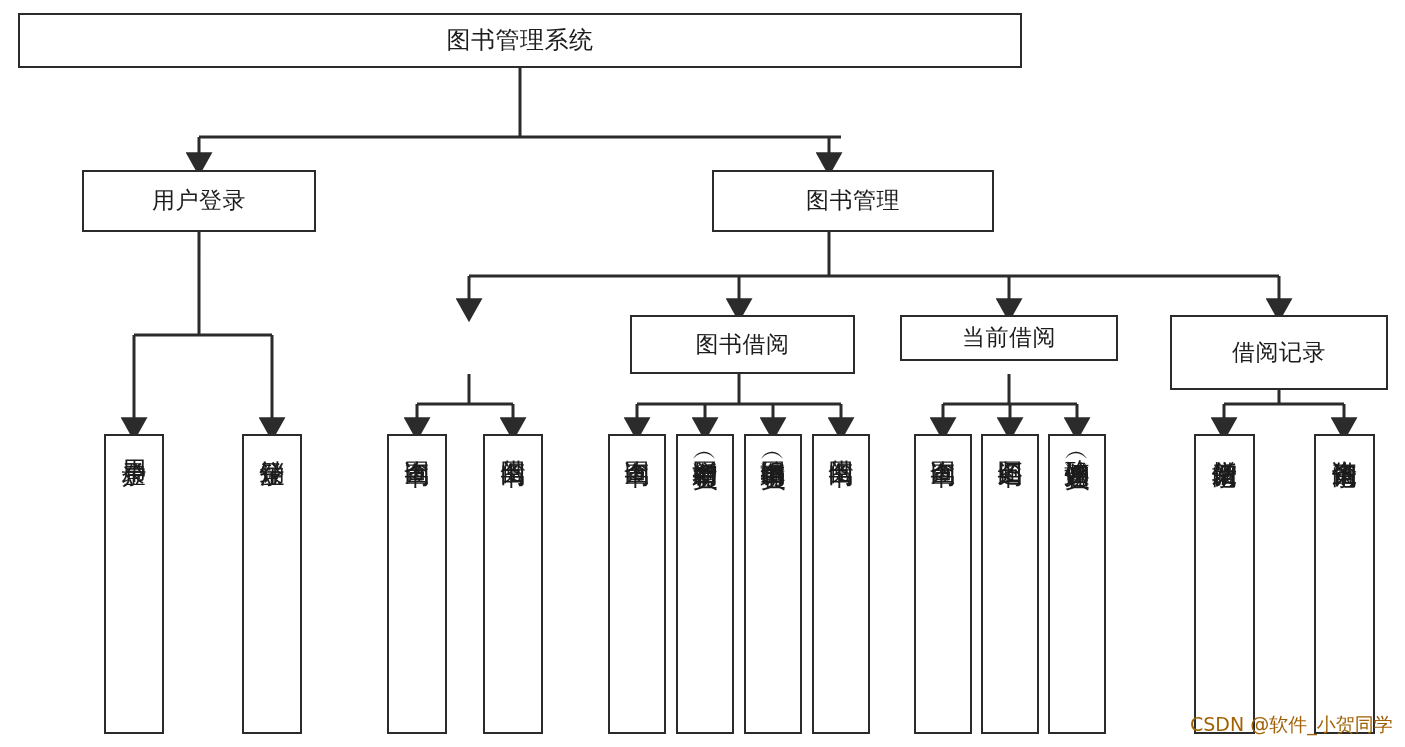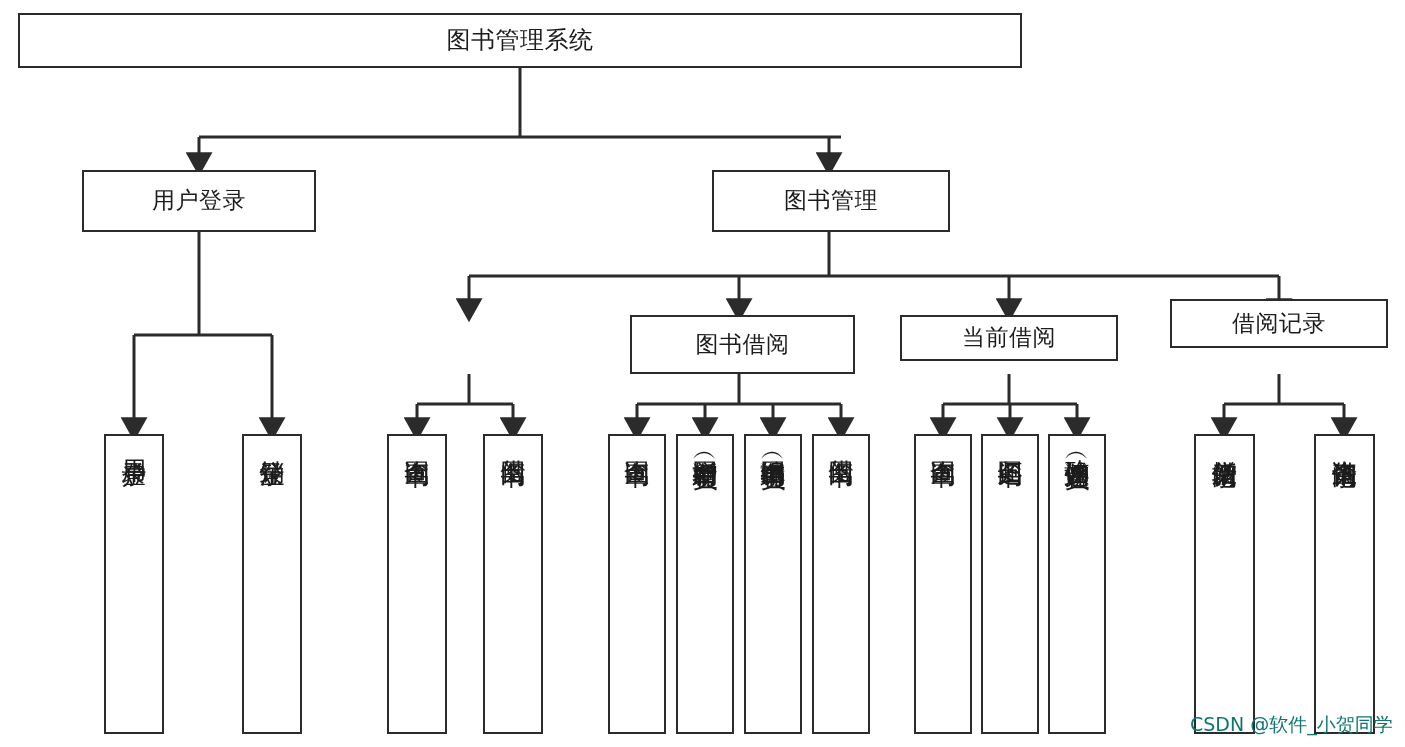--- a/index.html
+++ b/index.html
@@ -56,21 +56,21 @@
     font-size: 25px;
     line-height: 1.08;
     letter-spacing: 1px;
     text-align: center;
   }
   .watermark {
     position: absolute;
     left: 1190px;
     top: 712px;
     font-size: 19px;
-    color: #0f766e;
+    color: #a16207;
     white-space: nowrap;
     z-index: 3;
   }
 </style>
 </head>
 <body>
 
 <div id="canvas">
 
   <svg id="edges" viewBox="0 0 1405 747" width="1405" height="747">
@@ -123,31 +123,31 @@
     </g>
   </svg>
 
   <div class="node root horizontal" style="left:18px; top:13px; width:1004px; height:55px;">
     <span class="label">图书管理系统</span>
   </div>
 
   <div class="node horizontal" style="left:82px; top:170px; width:234px; height:62px;">
     <span class="label">用户登录</span>
   </div>
-  <div class="node horizontal" style="left:712px; top:170px; width:238px; height:62px;">
+  <div class="node horizontal" style="left:712px; top:170px; width:282px; height:62px;">
     <span class="label">图书管理</span>
   </div>
 
   <div class="node horizontal" style="left:630px; top:315px; width:225px; height:59px;">
     <span class="label">图书借阅</span>
   </div>
   <div class="node horizontal" style="left:900px; top:315px; width:218px; height:46px;">
     <span class="label">当前借阅</span>
   </div>
-  <div class="node horizontal" style="left:1170px; top:299px; width:218px; height:49px;justify-content:center;">
+  <div class="node horizontal" style="left:1170px; top:315px; width:218px; height:75px;justify-content:center;">
     <span class="label">借阅记录</span>
   </div>
 
   <div class="node leaf" style="left:104px; top:434px; width:60px; height:300px;">
     <span class="label">用户登录</span>
   </div>
   <div class="node leaf" style="left:242px; top:434px; width:60px; height:300px;">
     <span class="label">注销登录</span>
   </div>
 

